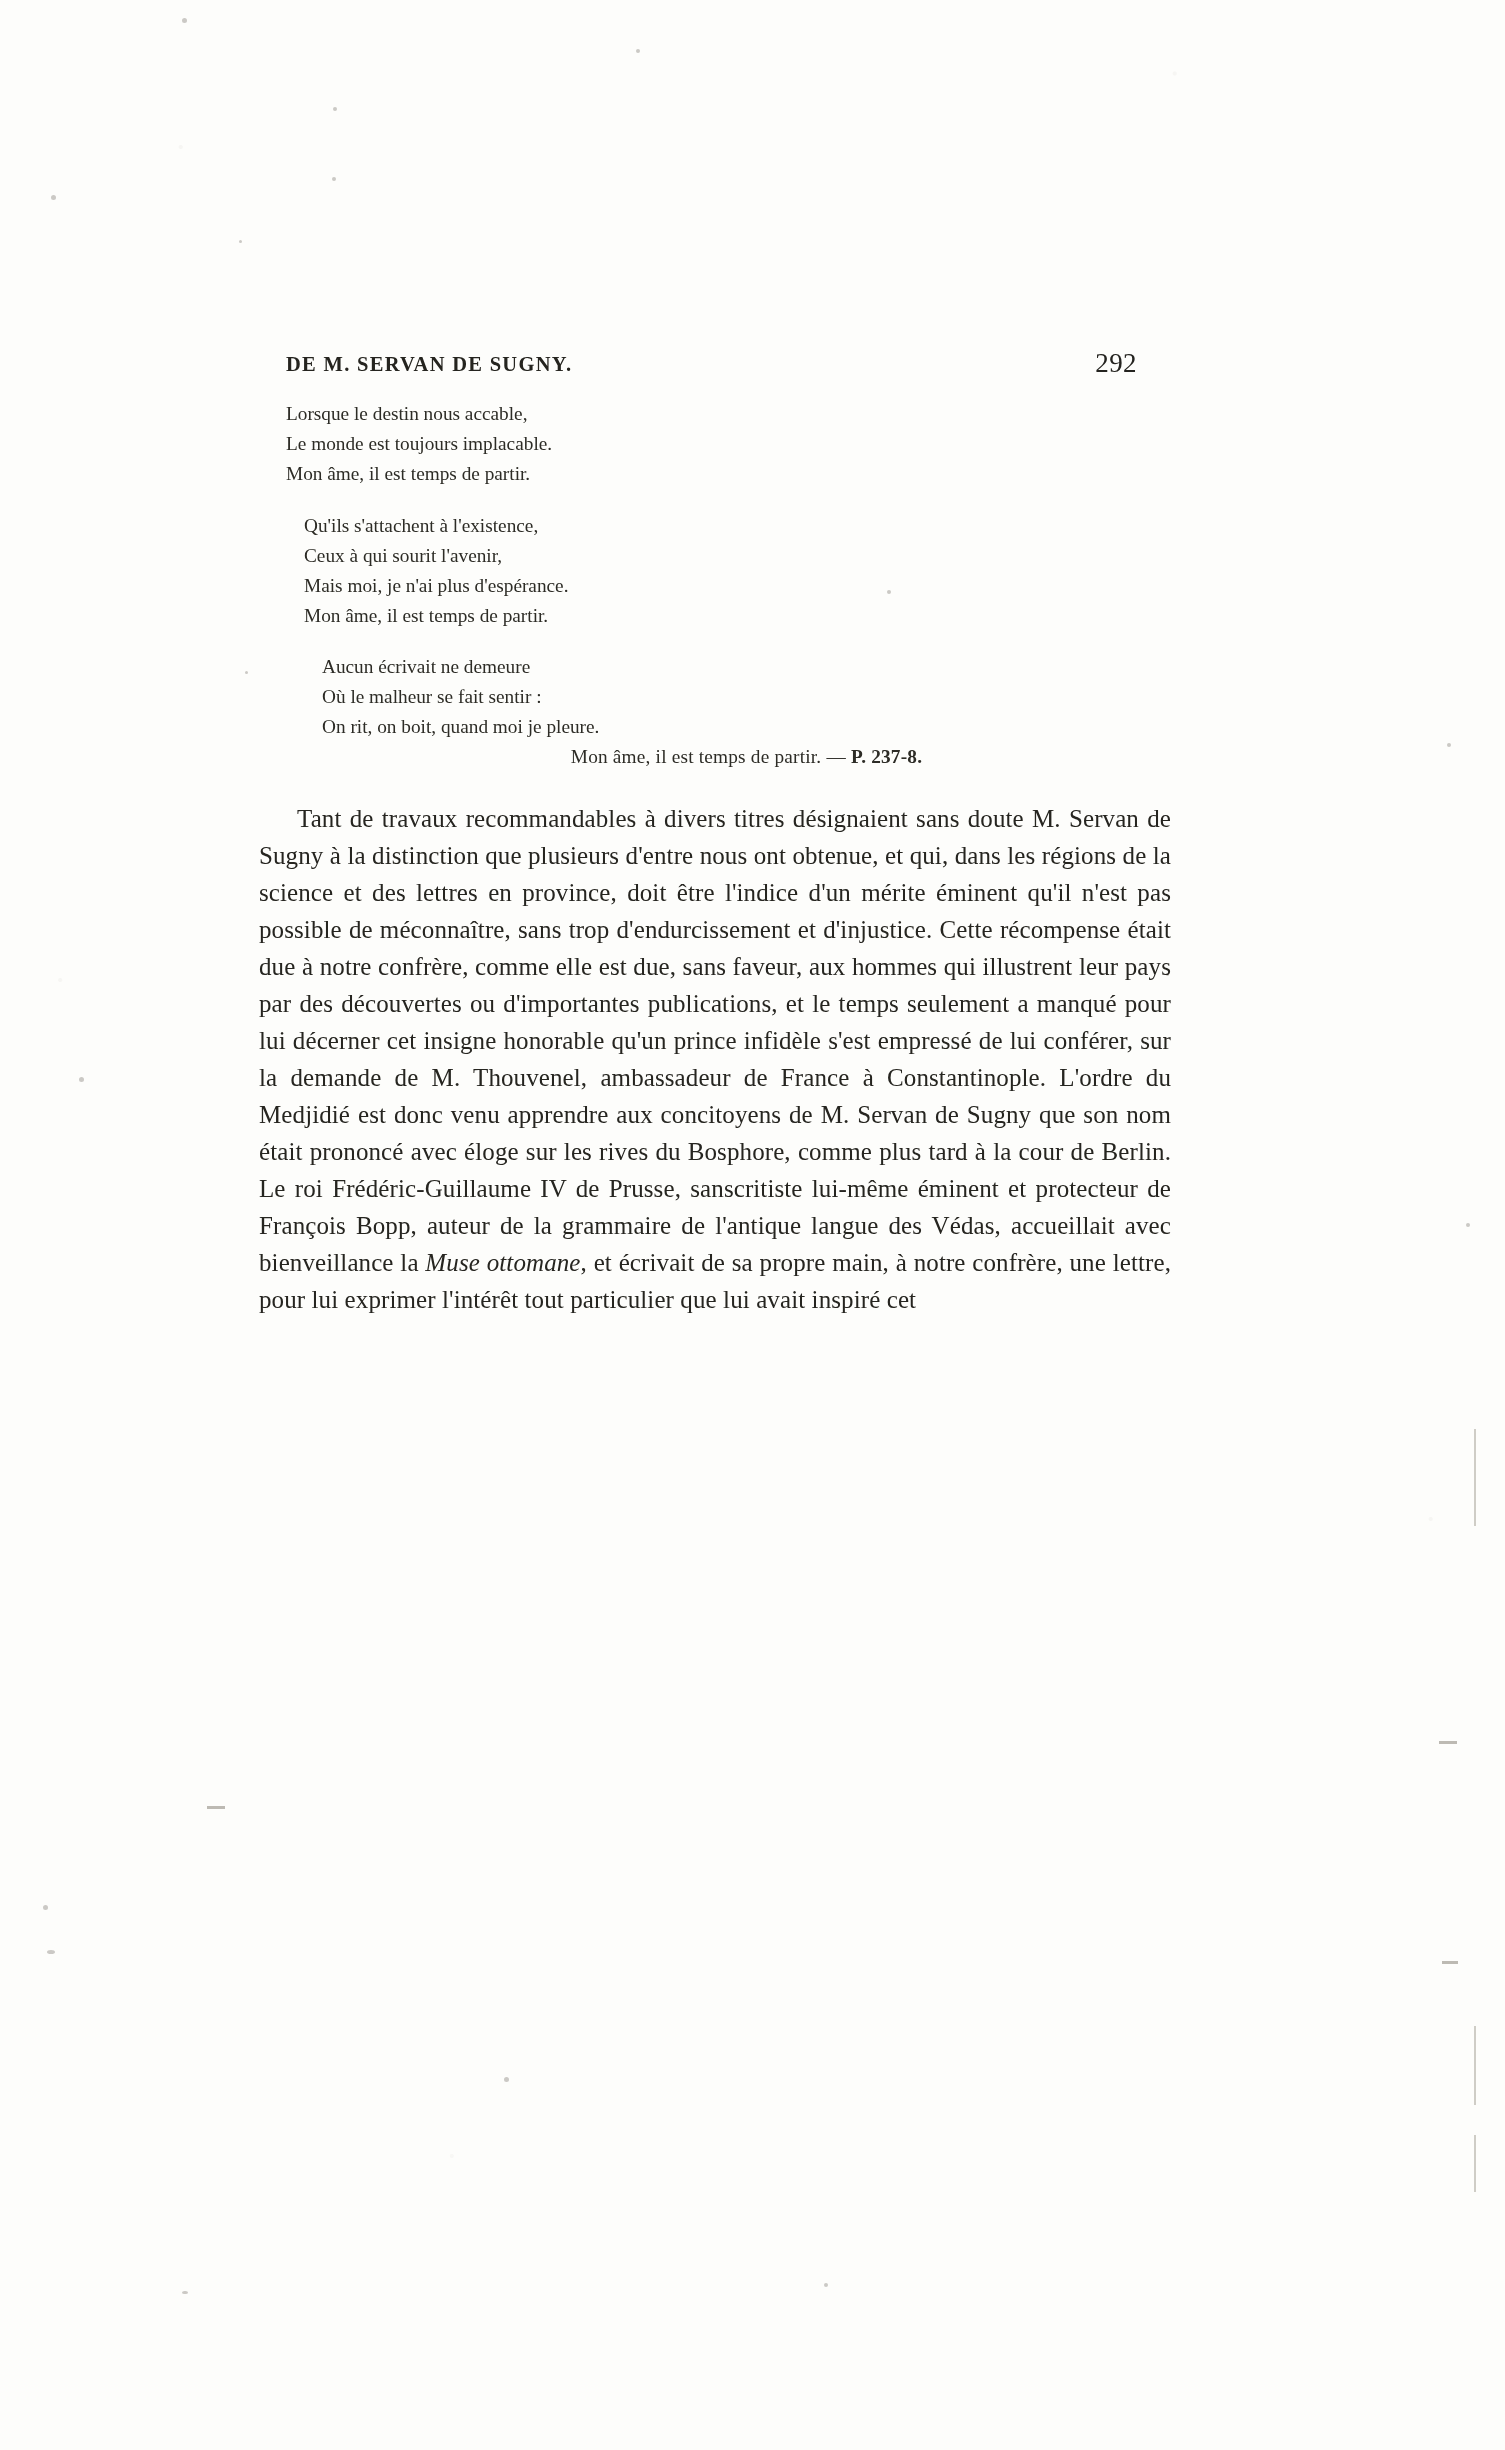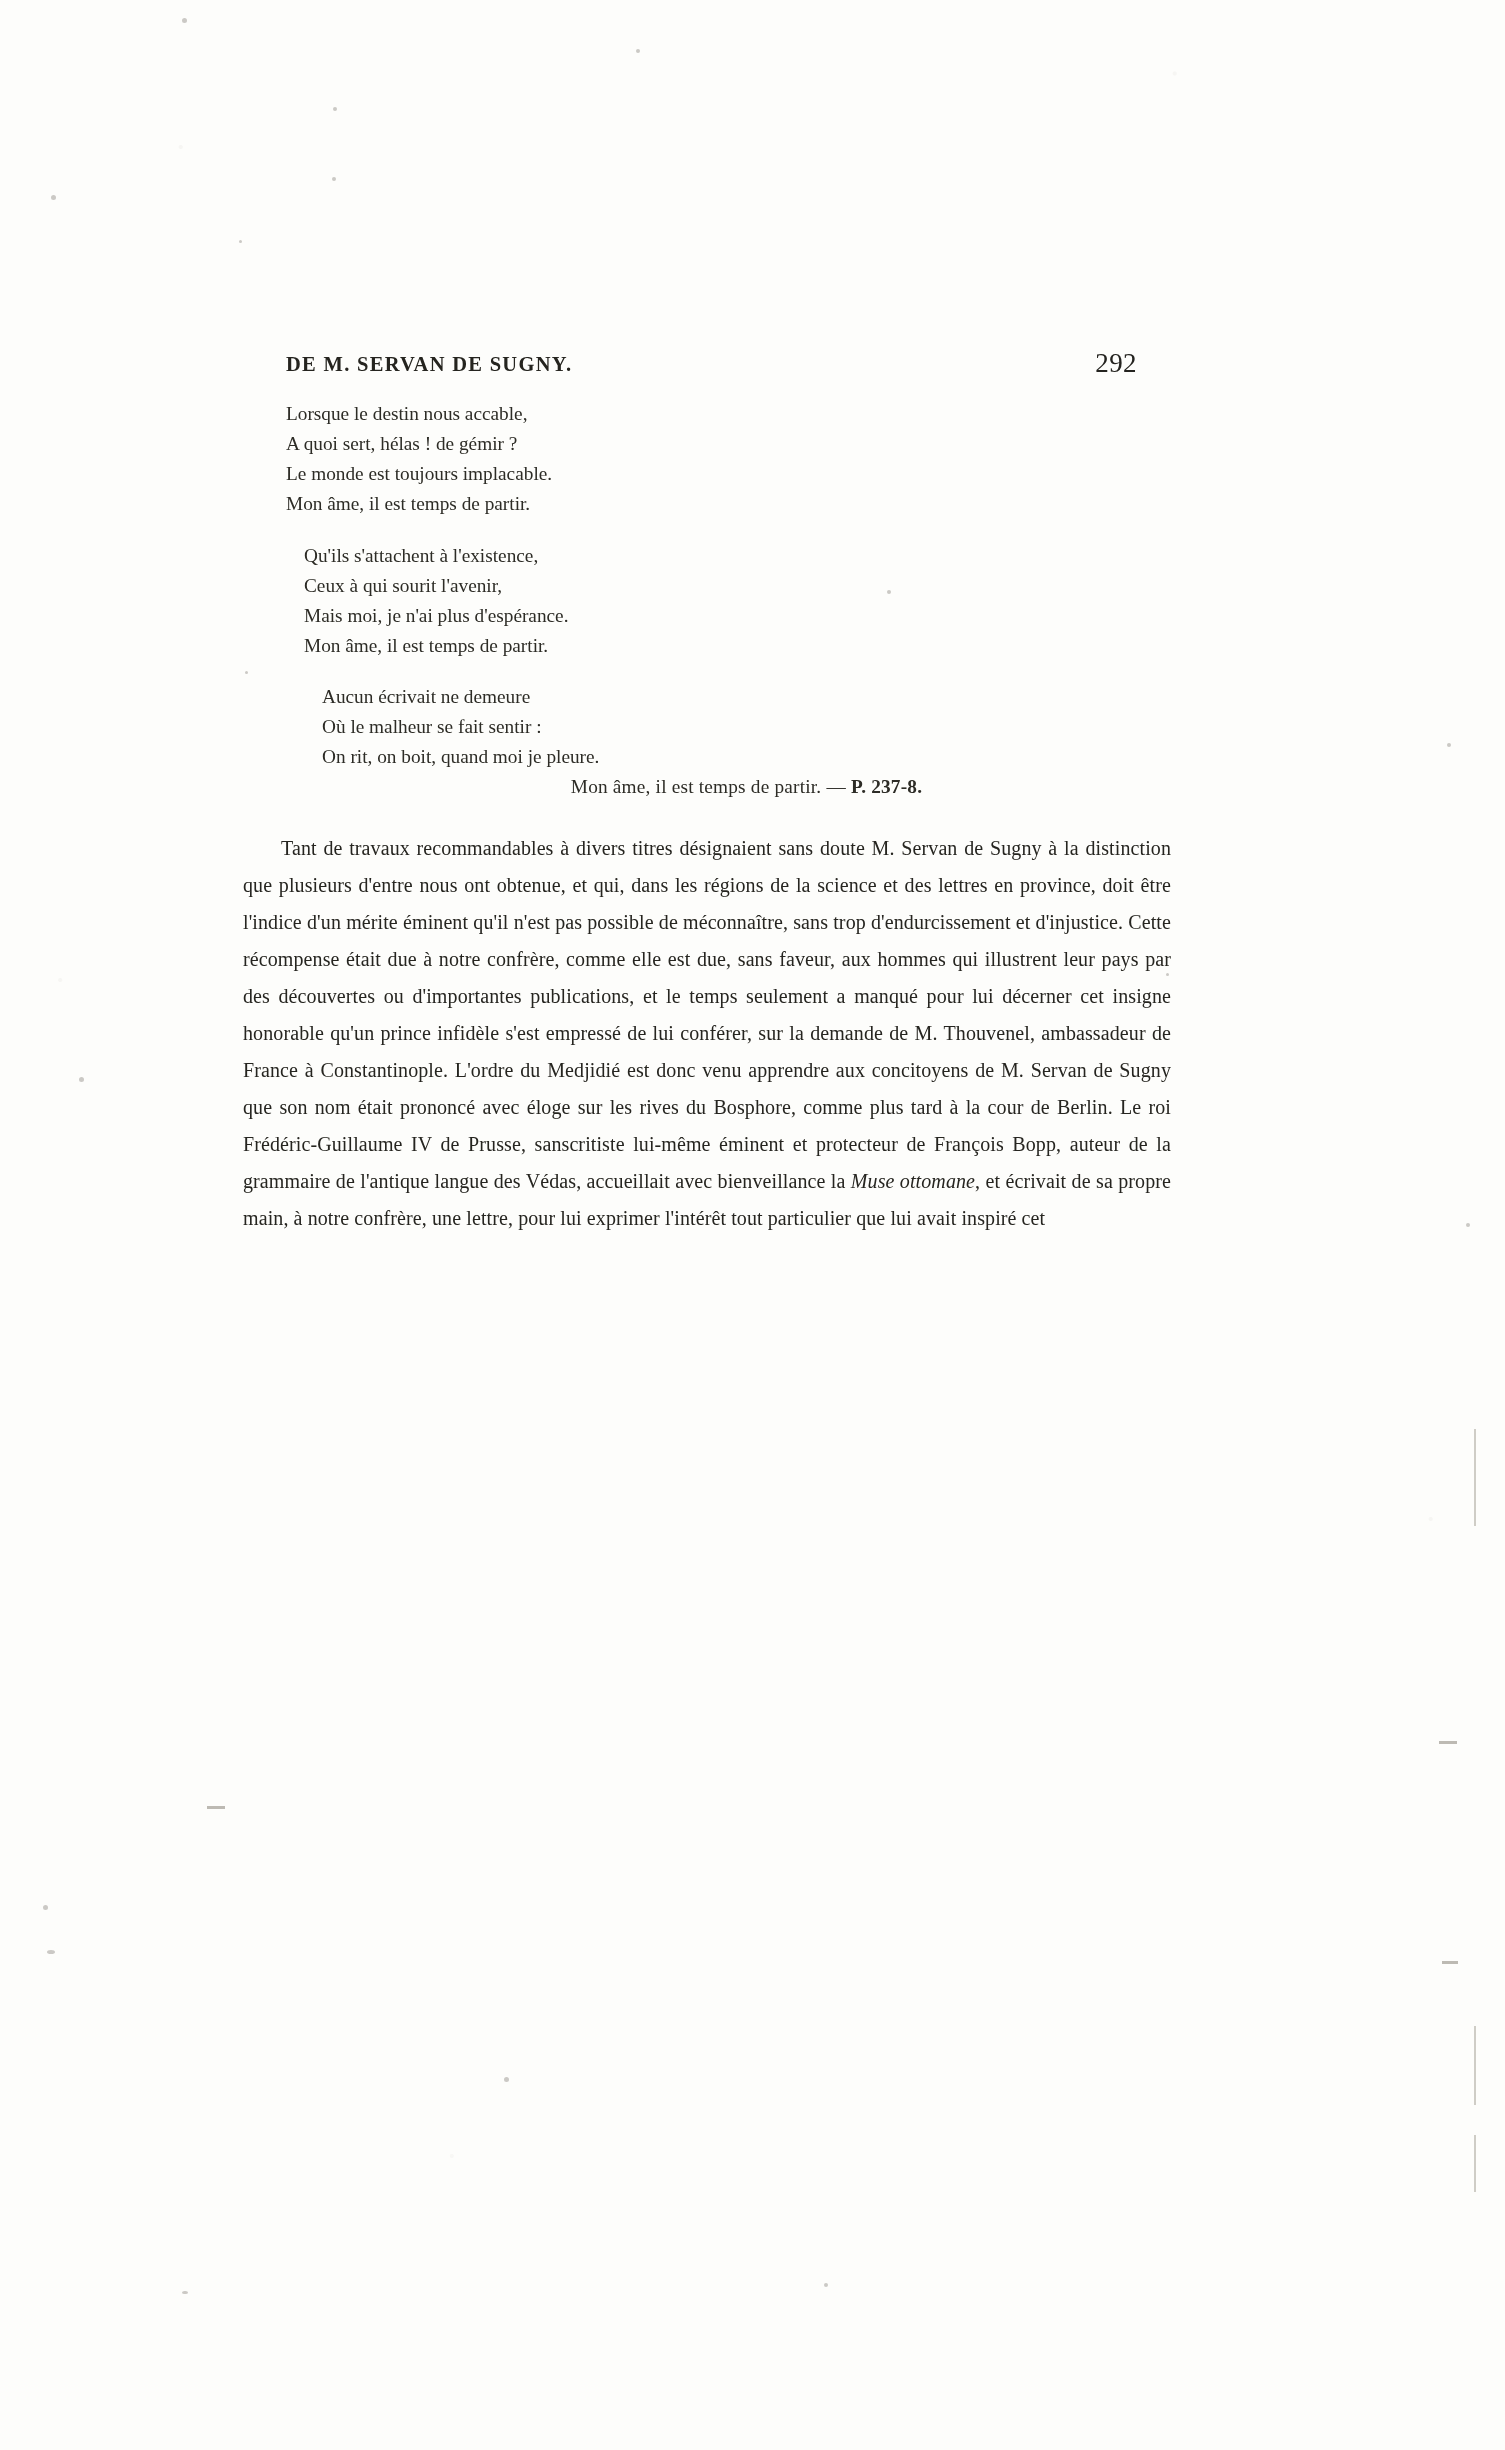--- a/index.html
+++ b/index.html
@@ -76,26 +76,27 @@
   .verse .stanza:last-child { margin-bottom: 0; }
   .verse .line { white-space: nowrap; }
   .stanza-2 { margin-left: 18px; }
   .stanza-3 { margin-left: 36px; }
   .verse .attrib { letter-spacing: 0.2px; text-align: center; }
   .verse .attrib b { font-weight: 700; }
 
   
   .prose {
     margin-top: 28px;
-    font-size: 20px;
+    font-size: 25px;
     line-height: 37px;
     text-align: justify;
     text-justify: inter-word;
     color: #262520;
     letter-spacing: 0.1px;
+    margin-left: 16px;
   }
   .prose p { margin: 0; }
   .prose .indent { text-indent: 38px; }
   .prose em { font-style: italic; }
 
   
   .edge-mark {
     position: absolute;
     background: rgba(120,114,100,0.35);
     width: 2.5px;
@@ -140,21 +141,20 @@
 
     <div class="runhead">
       <div class="runhead-title">DE M. SERVAN DE SUGNY.</div>
       <div class="runhead-folio">292</div>
     </div>
 
     <div class="verse">
 
       <div class="stanza stanza-1">
         <div class="line">Lorsque le destin nous accable,</div>
-        <div class="line">A quoi sert, hélas ! de gémir ?</div>
         <div class="line">Le monde est toujours implacable.</div>
         <div class="line">Mon âme, il est temps de partir.</div>
       </div>
 
       <div class="stanza stanza-2">
         <div class="line">Qu'ils s'attachent à l'existence,</div>
         <div class="line">Ceux à qui sourit l'avenir,</div>
         <div class="line">Mais moi, je n'ai plus d'espérance.</div>
         <div class="line">Mon âme, il est temps de partir.</div>
       </div>

